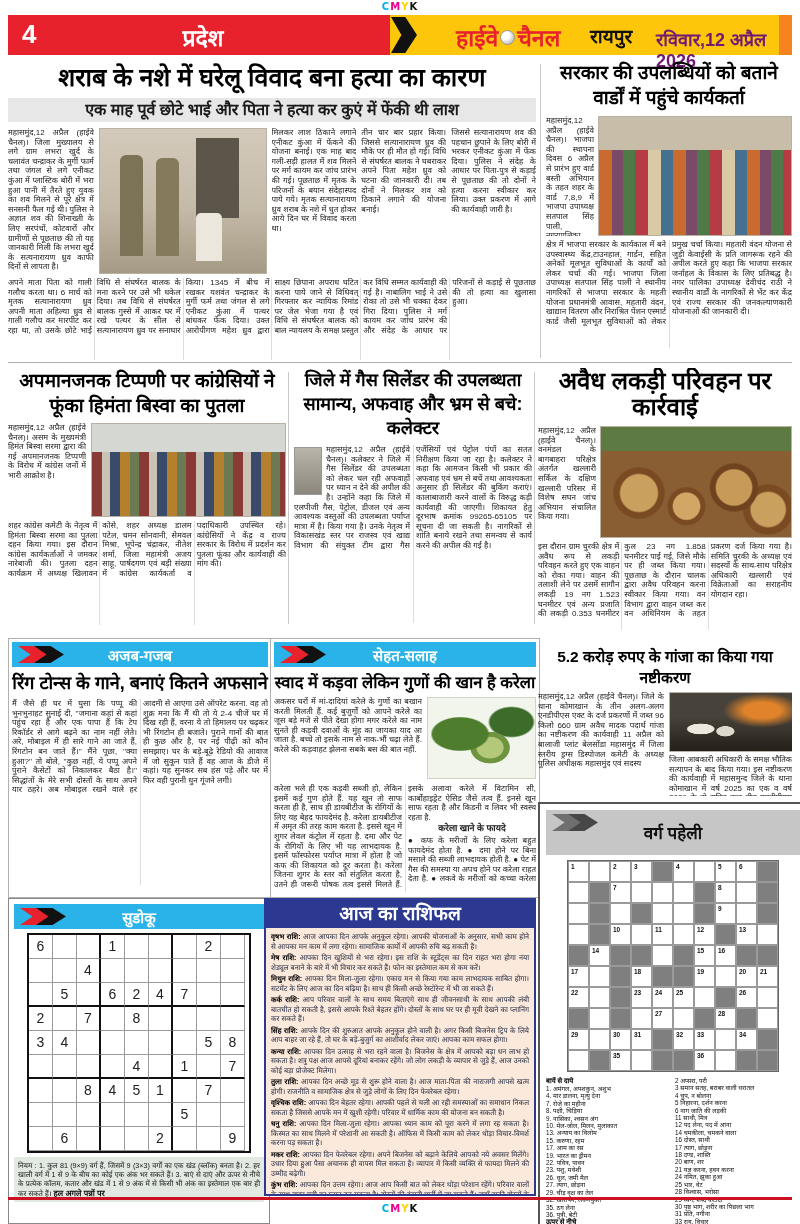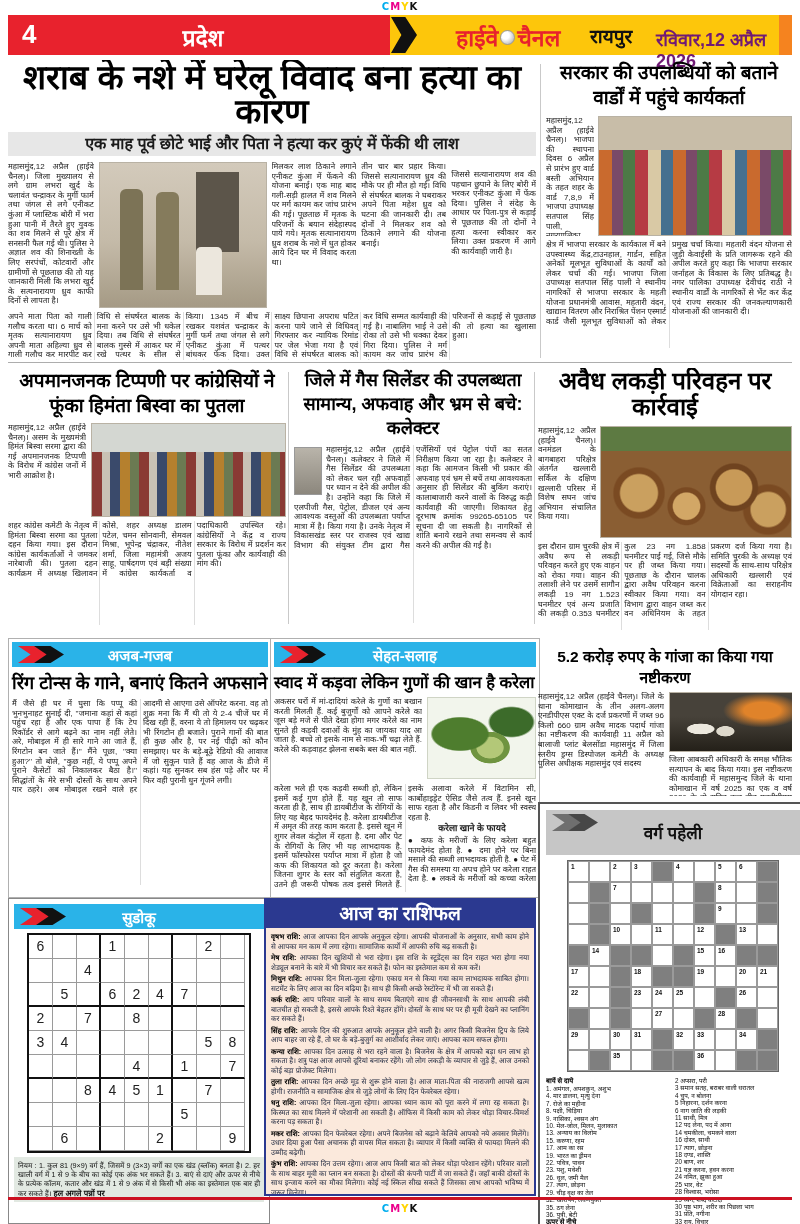--- a/index.html
+++ b/index.html
@@ -44,21 +44,21 @@
   
   .secbox{position:absolute;border:1px solid #b0b0b0;background:#fff;padding:3px;overflow:hidden;}
   .secbar{height:25px;background:#2ab3e8;display:flex;align-items:center;position:relative;}
   .secbar .title{flex:1;text-align:center;color:#fff;font-weight:bold;font-size:15px;}
   .chevwrap{position:absolute;left:6px;top:4px;width:52px;height:17px;}
   .chev{position:absolute;top:0;width:30px;height:17px;clip-path:polygon(0 0,55% 0,100% 50%,55% 100%,0 100%,42% 50%);}
   .chev.red{left:0;background:#e8222d;}
   .chev.blk{left:16px;background:#111;}
   .chev.g1{left:0;background:#6f6f6f;}
   .chev.g2{left:16px;background:#474747;}
-  .sec-headline{font-weight:bold;color:#000;}
+  .sec-headline{font-weight:bold;text-align:center;color:#000;}
   
   .sud-outer{width:220px;margin:4px auto 0 auto;border:2px solid #111;}
   .sud-grid{display:grid;grid-template-columns:repeat(9,24px);}
   .sud-cell{width:24px;height:24px;box-sizing:border-box;border-right:1px solid #9a9a9a;border-bottom:1px solid #9a9a9a;font-size:14px;line-height:23px;text-align:center;color:#222;background:#fff;}
   .sud-cell.vr{border-right:2px solid #111;}
   .sud-cell.hb{border-bottom:2px solid #111;}
   .sud-rules{margin-top:4px;background:#e2e9e2;padding:4px;font-size:7.2px;line-height:9.2px;text-align:justify;color:#111;}
   .sud-rules b{font-size:8px;}
   
   .cw-box{background:#fff;border:2px solid #555;padding:6px;}
@@ -90,33 +90,33 @@
   <div class="mast-num">4</div>
   <div class="mast-section">प्रदेश</div>
   <div class="mast-arrow"></div>
   <div class="mast-logo"><span>हाईवे</span><span class="ball-icon"></span><span>चैनल</span></div>
   <div class="mast-city">रायपुर</div>
   <div class="mast-date">रविवार,12 अप्रैल 2026</div>
   <div class="mast-orange"></div>
 </div>
 
 <div class="art" style="left:8px;top:60px;width:528px;height:300px;">
-  <div class="headline" style="font-size:34px;line-height:34px;">शराब के नशे में घरेलू विवाद बना हत्या का कारण</div>
+  <div class="headline" style="font-size:25px;line-height:34px;">शराब के नशे में घरेलू विवाद बना हत्या का कारण</div>
   <div class="subbar" style="margin-top:4px;height:24px;font-size:16px;line-height:24px;">एक माह पूर्व छोटे भाई और पिता ने हत्या कर कुएं में फेंकी थी लाश</div>
   <div style="display:flex;gap:5px;margin-top:6px;height:146px;">
     <div class="bodytxt" style="width:86px;height:146px;">महासमुंद,12 अप्रैल (हाईवे चैनल)। जिला मुख्यालय से लगे ग्राम लभरा खुर्द के चलावंत चन्द्राकर के मुर्गी फार्म तथा जंगल से लगे एनीकट कुंआ में प्लास्टिक बोरी में भरा हुआ पानी में तैरते हुए युवक का शव मिलने से पूरे क्षेत्र में सनसनी फैल गई थी। पुलिस ने अज्ञात शव की शिनाख्ती के लिए सरपंचों, कोटवारों और ग्रामीणों से पूछताछ की तो यह जानकारी मिली कि लभरा खुर्द के सत्यनारायण ध्रुव काफी दिनों से लापता है।</div>
     <div class="ph ph-crime" style="width:166px;height:144px;">
       <div class="door"></div>
       <div class="officer1"></div>
       <div class="officer2"></div>
       <div class="seated"></div>
     </div>
     <div class="bodytxt" style="width:85px;height:146px;">मिलकर लाश ठिकाने लगाने एनीकट कुंआ में फेंकने की योजना बनाई। एक माह बाद गली-सड़ी हालत में शव मिलने पर मर्ग कायम कर जांच प्रारंभ की गई। पूछताछ में मृतक के परिजनों के बयान संदेहास्पद पाये गये। मृतक सत्यानारायण ध्रुव शराब के नशे में धुत होकर आये दिन घर में विवाद करता था।</div>
     <div class="bodytxt" style="width:85px;height:146px;">तीन चार बार प्रहार किया। जिससे सत्यानारायण ध्रुव की मौके पर ही मौत हो गई। विधि से संघर्षरत बालक ने घबराकर अपने पिता महेश ध्रुव को घटना की जानकारी दी। तब दोनों ने मिलकर शव को ठिकाने लगाने की योजना बनाई।</div>
-    <div class="bodytxt" style="width:85px;height:146px;margin-top:8px;">जिससे सत्यानारायण शव की पहचान छुपाने के लिए बोरी में भरकर एनीकट कुंआ में फेंक दिया। पुलिस ने संदेह के आधार पर पिता-पुत्र से कड़ाई से पूछताछ की तो दोनों ने हत्या करना स्वीकार कर लिया। उक्त प्रकरण में आगे की कार्यवाही जारी है।</div>
+    <div class="bodytxt" style="width:85px;height:146px;">जिससे सत्यानारायण शव की पहचान छुपाने के लिए बोरी में भरकर एनीकट कुंआ में फेंक दिया। पुलिस ने संदेह के आधार पर पिता-पुत्र से कड़ाई से पूछताछ की तो दोनों ने हत्या करना स्वीकार कर लिया। उक्त प्रकरण में आगे की कार्यवाही जारी है।</div>
   </div>
   <div class="bodytxt cols6" style="margin-top:4px;height:82px;">अपने माता पिता को गाली गलौच करता था। 6 मार्च को मृतक सत्यानारायण ध्रुव अपनी माता अहिल्या ध्रुव से गाली गलौच कर मारपीट कर रहा था, तो उसके छोटे भाई विधि से संघर्षरत बालक के मना करने पर उसे भी धकेल दिया। तब विधि से संघर्षरत बालक गुस्से में आकर घर में रखे पत्थर के सील से सत्यानारायण ध्रुव पर सनाघार किया। 1345 में बीच में रखकर यशवंत चन्द्राकर के मुर्गी फर्म तथा जंगल से लगे एनीकट कुंआ में पत्थर बांधकर फेंक दिया। उक्त आरोपीगण महेश ध्रुव द्वारा साक्ष्य छिपाना अपराध घटित करना पाये जाने से विधिवत् गिरफ्तार कर न्यायिक रिमांड पर जेल भेजा गया है एवं विधि से संघर्षरत बालक को बाल न्यायलय के समक्ष प्रस्तुत कर विधि सम्मत कार्यवाही की गई है। नाबालिग भाई ने उसे रोका तो उसे भी धक्का देकर गिरा दिया। पुलिस ने मर्ग कायम कर जांच प्रारंभ की और संदेह के आधार पर परिजनों से कड़ाई से पूछताछ की तो हत्या का खुलासा हुआ।</div>
 </div>
 
 <div class="abs vsep" style="left:540px;top:64px;height:294px;"></div>
 
 <div class="art" style="left:546px;top:60px;width:246px;height:300px;">
   <div class="headline" style="font-size:19px;line-height:25px;">सरकार की उपलब्धियों को बताने वार्डों में पहुंचे कार्यकर्ता</div>
   <div style="display:flex;gap:4px;margin-top:6px;height:120px;">
     <div class="bodytxt" style="width:48px;height:120px;">महासमुंद,12 अप्रैल (हाईवे चैनल)। भाजपा की स्थापना दिवस 6 अप्रैल से प्रारंभ हुए वार्ड बस्ती अभियान के तहत शहर के वार्ड 7,8,9 में भाजपा उपाध्यक्ष सतपाल सिंह पाली, नगरपालिका उपाध्यक्ष देवीचंद राठी, पूर्व पार्षद मीना वर्मा, पार्षद हेमंत चंद्राकर सहित अनेकों कार्यकर्ता पहुंचे।</div>
@@ -467,20 +467,21 @@
 <div class="horo-box" style="left:264px;top:898px;width:268px;height:294px;">
   <div class="horo-title">आज का राशिफल</div>
   <div class="horo-body" id="horoscope-body">
       <p class="horo"><b>वृषभ राशि: </b><span>आज आपका दिन आपके अनुकूल रहेगा। आपकी योजनाओं के अनुसार, सभी काम होने से आपका मन काम में लगा रहेगा। सामाजिक कार्यों में आपकी रुचि बढ़ सकती है।</span></p>
       <p class="horo"><b>मेष राशि: </b><span>आपका दिन खुशियों से भरा रहेगा। इस राशि के स्टूडेंट्स का दिन राहत भरा होगा नया शेड्यूल बनाने के बारे में भी विचार कर सकते हैं। फोन का इस्तेमाल कम से कम करें।</span></p>
       <p class="horo"><b>मिथुन राशि: </b><span>आपका दिन मिला-जुला रहेगा। एकाग्र मन से किया गया काम लाभदायक साबित होगा। सटमेंट के लिए आज का दिन बढ़िया है। साथ ही किसी अच्छे रेस्टोरेन्ट में भी जा सकते हैं।</span></p>
       <p class="horo"><b>कर्क राशि: </b><span>आप परिवार वालों के साथ समय बिताएंगे साथ ही जीवनसाथी के साथ आपकी लंबी बातचीत हो सकती है, इससे आपके रिश्ते बेहतर होंगे। दोस्तों के साथ घर पर ही मूवी देखने का प्लानिंग कर सकते हैं।</span></p>
       <p class="horo"><b>सिंह राशि: </b><span>आपके दिन की शुरुआत आपके अनुकूल होने वाली है। अगर किसी बिजनेस ट्रिप के लिये आप बाहर जा रहे हैं, तो घर के बड़े-बुजुर्ग का आशीर्वाद लेकर जाएं। आपका काम सफल होगा।</span></p>
       <p class="horo"><b>कन्या राशि: </b><span>आपका दिन उत्साह से भरा रहने वाला है। बिजनेस के क्षेत्र में आपको बड़ा धन लाभ हो सकता है। शत्रु पक्ष आज आपसे दूरियां बनाकर रहेंगे। जो लोग लकड़ी के व्यापार से जुड़े हैं, आज उनको कोई बड़ा प्रोजेक्ट मिलेगा।</span></p>
       <p class="horo"><b>तुला राशि: </b><span>आपका दिन अच्छे मूड से शुरू होने वाला है। आज माता-पिता की नाराजगी आपसे खत्म होगी। राजनीति व सामाजिक क्षेत्र से जुड़े लोगों के लिए दिन फेवरेबल रहेगा।</span></p>
+      <p class="horo"><b>वृश्चिक राशि: </b><span>आपका दिन बेहतर रहेगा। आपकी पहले से चली आ रही समस्याओं का समाधान निकल सकता है जिससे आपके मन में खुशी रहेगी। परिवार में धार्मिक काम की योजना बन सकती है।</span></p>
       <p class="horo"><b>धनु राशि: </b><span>आपका दिन मिला-जुला रहेगा। आपका ध्यान काम को पूरा करने में लगा रह सकता है। किस्मत का साथ मिलने में परेशानी आ सकती है। ऑफिस में किसी काम को लेकर थोड़ा विचार-विमर्श करना पड़ सकता है।</span></p>
       <p class="horo"><b>मकर राशि: </b><span>आपका दिन फेवरेबल रहेगा। अपने बिजनेस को बढ़ाने केलिये आपको नये अवसर मिलेंगे। उधार दिया हुआ पैसा अचानक ही वापस मिल सकता है। व्यापार में किसी व्यक्ति से फायदा मिलने की उम्मीद बढ़ेगी।</span></p>
       <p class="horo"><b>कुंभ राशि: </b><span>आपका दिन उत्तम रहेगा। आज आप किसी बात को लेकर थोड़ा परेशान रहेंगे। परिवार वालों के साथ बाहर मूवी का प्लान बन सकता है। दोस्तों की कंपनी पार्टी में जा सकते हैं। जहाँ बाकी दोस्तों के साथ इन्जाय करने का मौका मिलेगा। कोई नई स्किल सीख सकते हैं जिसका लाभ आपको भविष्य में जरूर मिलेगा।</span></p>
     </div>
 </div>
 
 <div class="abs bottom-rule"></div>
 <div class="abs cmyk" style="top:1203px;"><span class="c">C</span><span class="m">M</span><span class="y">Y</span><span class="k">K</span></div>
 
 </body></html>

